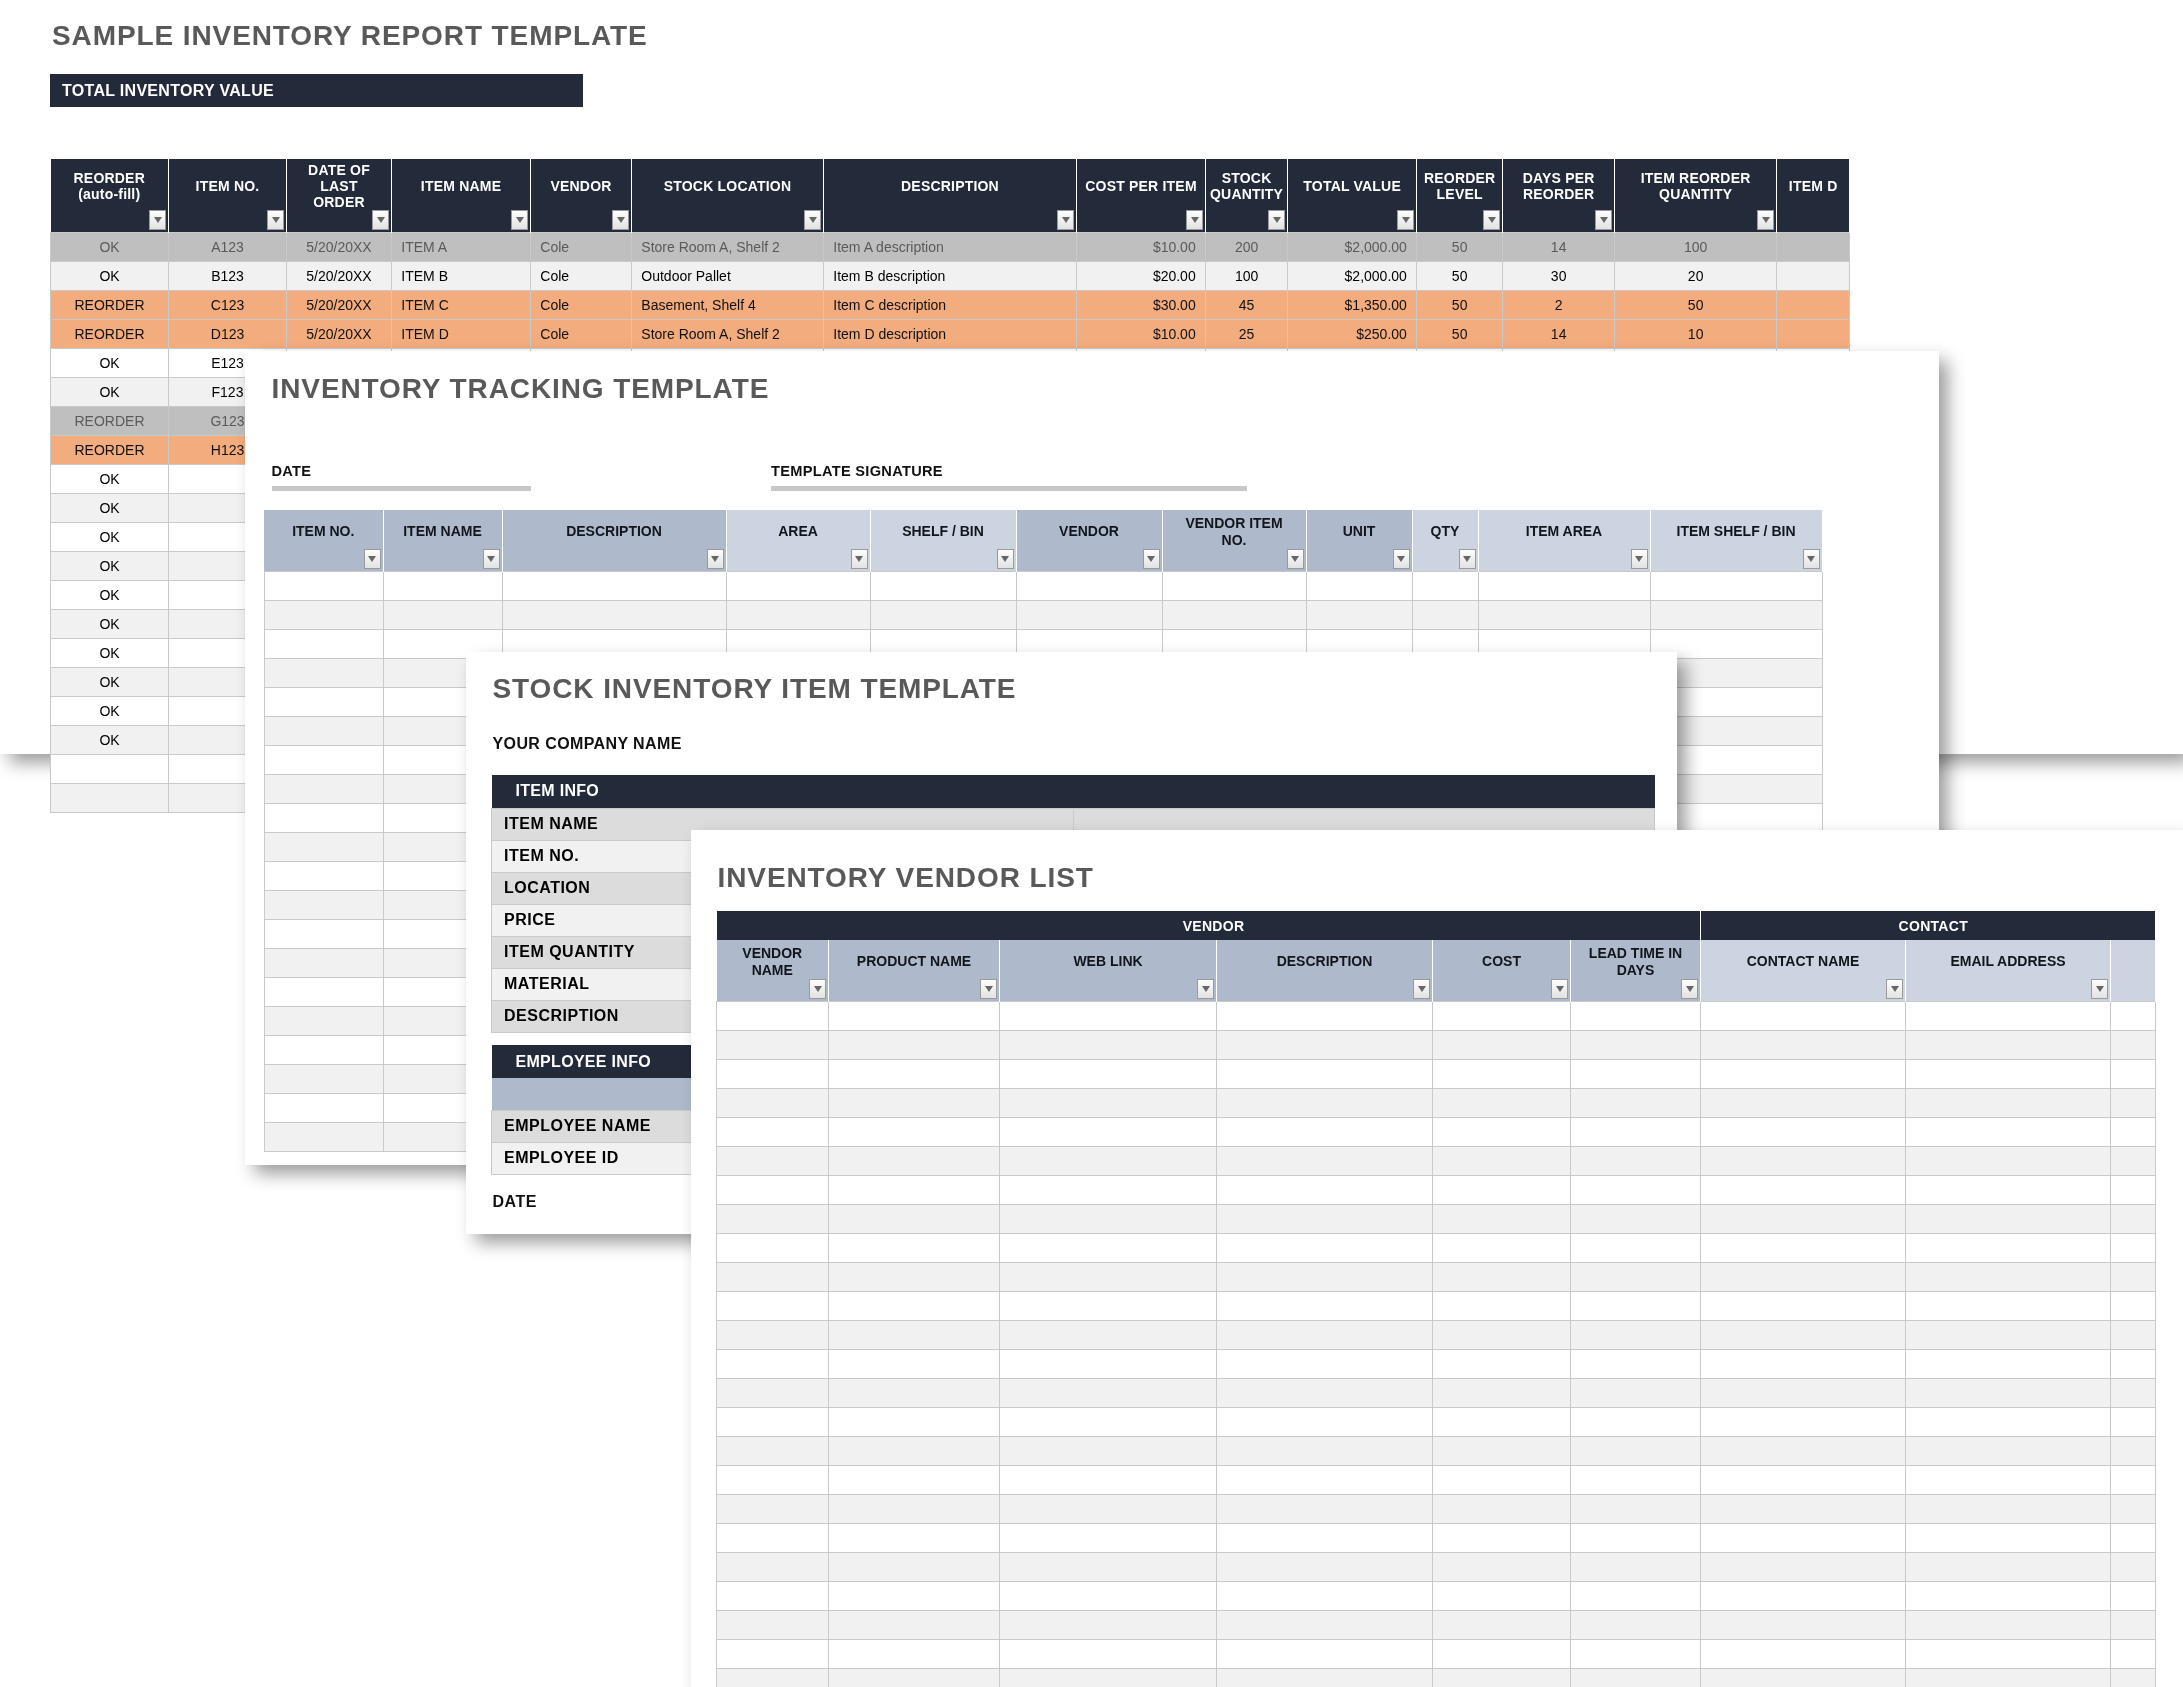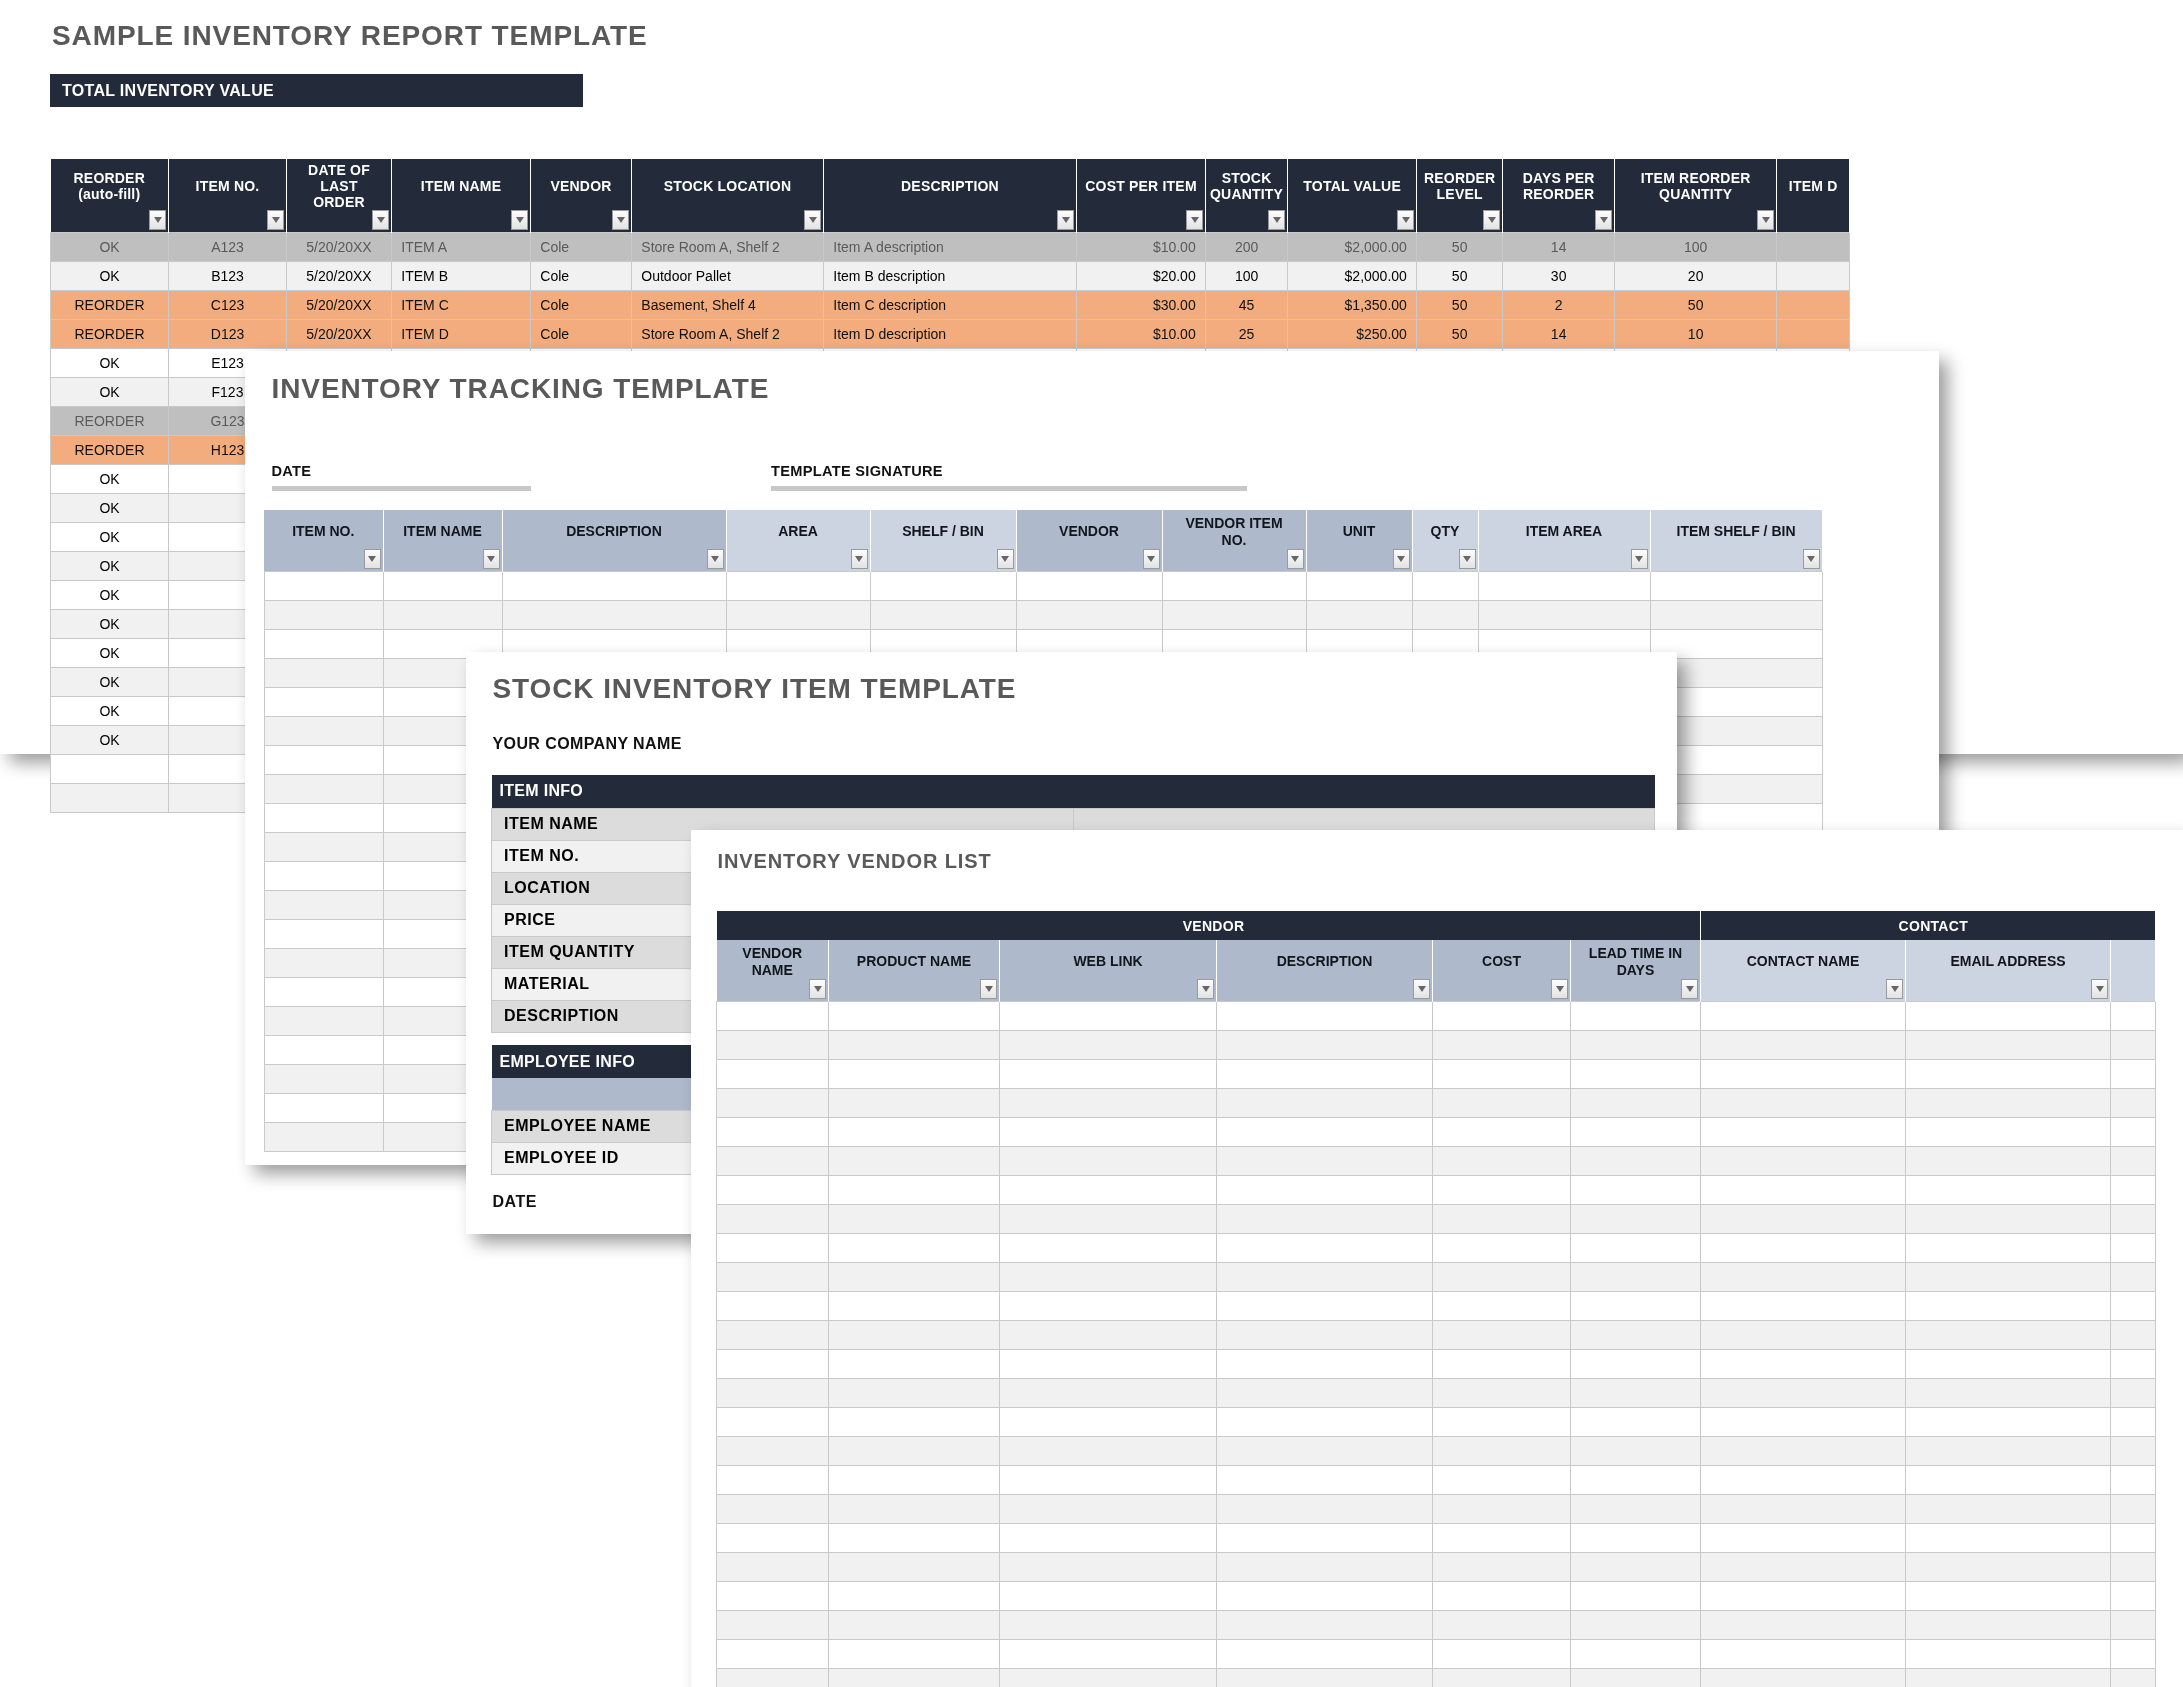--- a/index.html
+++ b/index.html
@@ -80,30 +80,30 @@
              border-right: 1.3px solid #ffffff; letter-spacing:0.3px; }
   #t2 .sub { height: 61px; font-size: 14px; font-weight: bold; text-align: center;
              border-right: 1.3px solid #ffffff; position: relative; padding: 2.6px 4px 20px; line-height:1.2; vertical-align: middle; }
   #t2 td.cell { height: 29px; border: 0.7px solid #c9c9c9; }
 
   
   #card3 { left: 466px; top: 652px; width: 1211px; height: 582px; }
   #card3 .title { left: 26.5px; top: 21px; font-size: 28px; position: absolute; }
   .company { position: absolute; left: 26.5px; top: 83px; font-size: 16px; font-weight: bold; color:#111; letter-spacing:0.4px;}
   #t3 { position: absolute; left: 25px; top: 123px; width: 1164px; }
-  #t3 .sect { height: 33px; font-size: 16px; font-weight: bold; padding-left: 8px; letter-spacing:0.3px; }
+  #t3 .sect { height: 33px; font-size: 16px; font-weight: bold; padding-left: 24px; letter-spacing:0.3px; }
   #t3 .lbl  { height: 32px; font-size: 16px; font-weight: bold; padding-left: 12px; letter-spacing:0.5px;
               width: 232px; border: 0.7px solid #c9c9c9; }
   #t3 .val  { border: 0.7px solid #c9c9c9; }
   #t3 .spacer td { height: 13.2px; border: none; background: #fff; }
   .datelbl { position: absolute; left: 26.5px; top: 541px; font-size: 16px; font-weight: bold; color:#111; letter-spacing:0.5px; }
 
   
   #card4 { left: 691px; top: 830px; width: 1492px; height: 860px; }
-  #card4 .title { left: 26.5px; top: 20px; font-size: 20px; position: absolute; }
+  #card4 .title { left: 26.5px; top: 32px; font-size: 28px; position: absolute; }
   #t4 { position: absolute; left: 25px; top: 81px; }
   #t4 .grp { height: 29px; font-size: 14px; font-weight: bold; padding-left: 10.6px;
              border-right: 1.3px solid #ffffff; letter-spacing:0.3px; }
   #t4 .sub { height: 61px; font-size: 14px; font-weight: bold; text-align: center;
              border-right: 1.3px solid #ffffff; position: relative; padding: 2.6px 4px 20px; line-height: 1.2; vertical-align: middle; }
   #t4 td.cell { height: 29px; border: 0.7px solid #c9c9c9; }
 </style>
 </head>
 <body>
 

